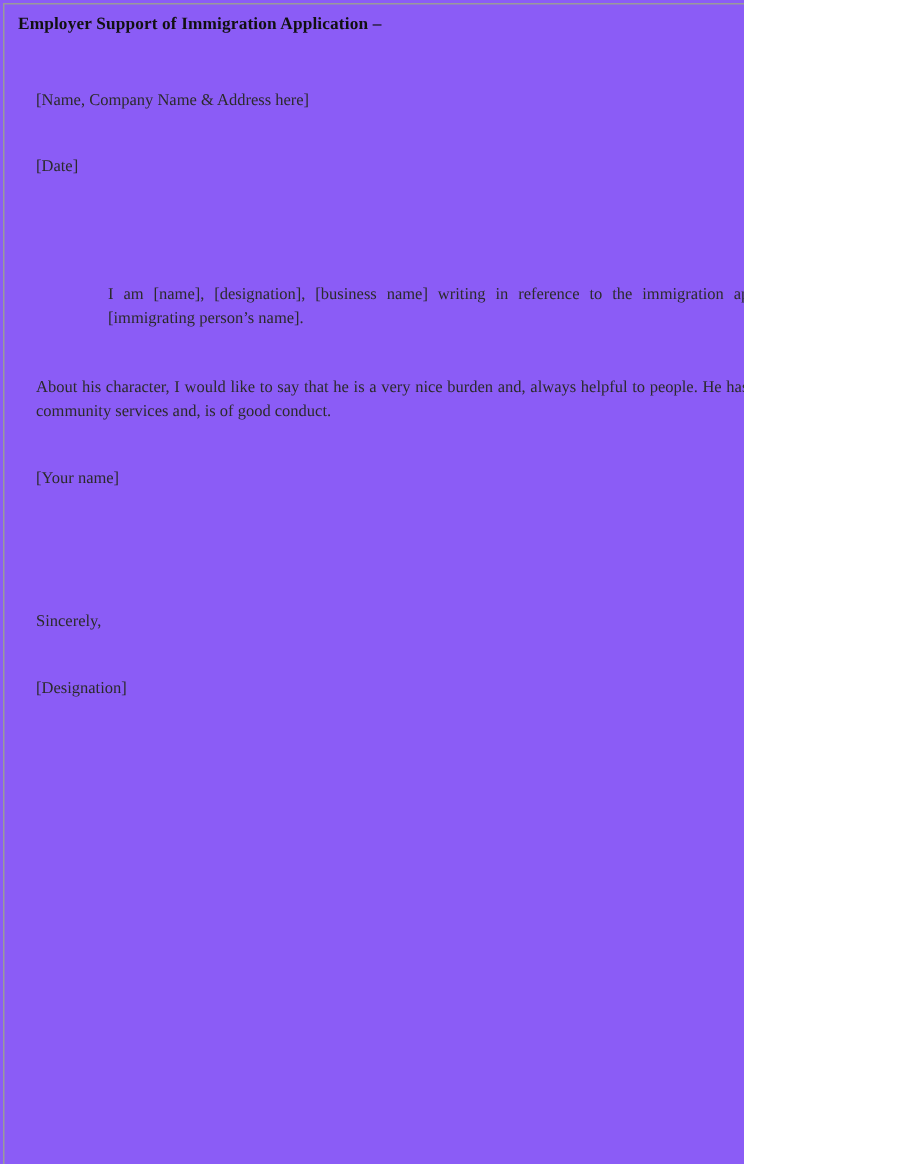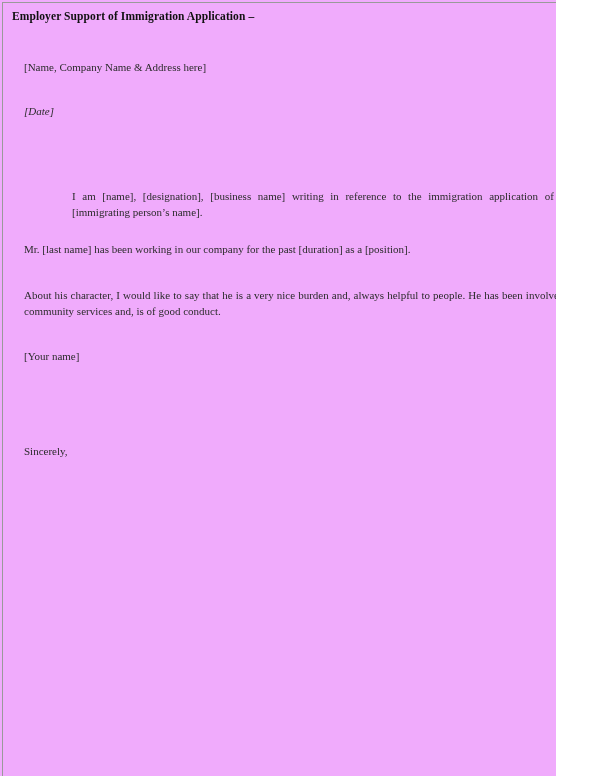--- a/index.html
+++ b/index.html
@@ -3,23 +3,23 @@
 <meta charset="utf-8">
 <style>
   html, body {
     margin: 0;
     padding: 0;
     background: #ffffff;
   }
 
   .page {
     position: relative;
-    width: 556px;
+    width: 496px;
     height: 776px;
-    background: #f0abfc;
+    background: #8b5cf6;
     box-sizing: border-box;
     overflow: hidden;
     font-family: "Liberation Serif", "DejaVu Serif", serif;
   }
 
   
   .page-frame {
     position: absolute;
     left: 2px;
     top: 2px;
@@ -51,21 +51,21 @@
   .block {
     font-size: 11px;
     color: #2b2b2b;
     line-height: 1.45;
     margin: 0;
     padding-left: 12px;
   }
 
   
   .gap-heading   { margin-top: 35px; }   
-  .gap-line      { margin-top: 29px; font-style: italic; }   
+  .gap-line      { margin-top: 29px; }   
   .gap-big       { margin-top: 69px; margin-left: 48px; }   
   .gap-para      { margin-top: 21px; }   
   .gap-para-wide { margin-top: 30px; }   
   .gap-sign      { margin-top: 79px; }   
   .gap-sign-line { margin-top: 29px; }   
 
   .justified {
     text-align: justify;
     text-justify: inter-word;
   }
@@ -85,26 +85,26 @@
 
     <h1 class="doc-title">Employer Support of Immigration Application –</h1>
 
     <p class="block gap-heading ragged">[Name, Company Name &amp; Address here]</p>
 
     <p class="block gap-line ragged">[Date]</p>
 
 
     <p class="block gap-big justified">I am [name], [designation], [business name] writing in reference to the immigration application of Mr. [immigrating person’s name].</p>
 
-    <p class="block gap-para justified">Mr. [last name] has been working in our company for the past [duration] as a [position].</p>
 
 
 
     <p class="block gap-para-wide justified">About his character, I would like to say that he is a very nice burden and, always helpful to people. He has been involved in community services and, is of good conduct.</p>
 
 
     <p class="block gap-sign-line ragged">[Your name]</p>
 
     <p class="block gap-sign ragged">Sincerely,</p>
 
+    <p class="block gap-sign-line ragged">[Designation]</p>
 
   </div>
 </div>
 
 </body></html>

